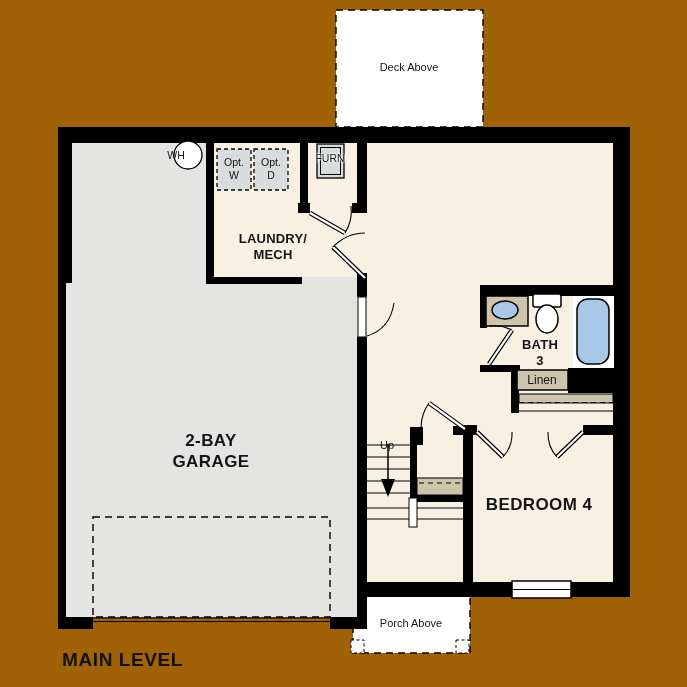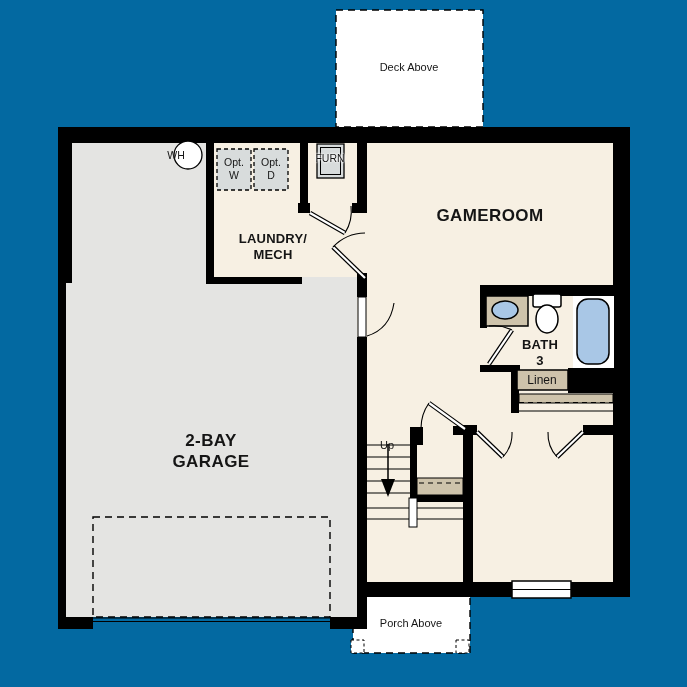--- a/index.html
+++ b/index.html
@@ -1,17 +1,17 @@
 <!DOCTYPE html>
 <html style="--wall: #000000; --room-fill: #f7f0e3; --garage-fill: #e4e4e2; --fixture-tan: #cec3ab; --fixture-blue: #a9c7e6; --equipment-gray: #d8dcdc;"><head>
 <meta charset="utf-8">
 <style>
   html,body{margin:0;padding:0;background:#fff;}
   .plan{
-    position:relative;width:687px;height:687px;background:#0369a1;overflow:hidden;
+    position:relative;width:687px;height:687px;background:#a16207;overflow:hidden;
     font-family:"Liberation Sans",sans-serif;
   }
   .plan svg{position:absolute;left:0;top:0;z-index:1;}
   
   .cream{fill:var(--room-fill,#f7f0e3);}
   .gray{fill:var(--garage-fill,#e4e4e2);}
   .tan{fill:var(--fixture-tan,#cec3ab);}
   .blue{fill:var(--fixture-blue,#a9c7e6);}
   .eqgray{fill:var(--equipment-gray,#d8dcdc);}
   .wall rect{fill:var(--wall,#000);}
@@ -189,29 +189,30 @@
       </g>
       <g>
         <line x1="583" y1="432" x2="557" y2="457" class="leaf-b"></line>
         <line x1="583" y1="432" x2="557" y2="457" class="leaf-w"></line>
         <path d="M548,432 A35,35 0 0 0 557,457" class="arc"></path>
       </g>
     </g>
   </svg>
 
   <div class="lbl md" style="left:409px;top:68px;">Deck Above</div>
-  <div class="lbl room-lg" style="left:490px;top:216px;">GAMEROOM</div>
   <div class="lbl sm furn-lbl" style="left:330px;top:158px;">FURN</div>
   <div class="lbl sm" style="left:176px;top:155px;">WH</div>
   <div class="lbl sm" style="left:234px;top:169px;">Opt.
 W</div>
   <div class="lbl sm" style="left:271px;top:169px;">Opt.
 D</div>
   <div class="lbl room-sm" style="left:273px;top:247px;">LAUNDRY/
 MECH</div>
   <div class="lbl room-sm" style="left:540px;top:353px;">BATH
 3</div>
   <div class="lbl linen" style="left:542px;top:380px;">Linen</div>
+  <div class="lbl room-lg" style="left:539px;top:505px;">BEDROOM 4</div>
   <div class="lbl room-lg" style="left:211px;top:452px;">2-BAY
 GARAGE</div>
   <div class="lbl md" style="left:387px;top:435px;margin-top:11px;">Up</div>
   <div class="lbl md" style="left:411px;top:624px;">Porch Above</div>
+  <div class="title" style="left:62px;top:660px;">MAIN LEVEL</div>
 </div>
 
 </body></html>

